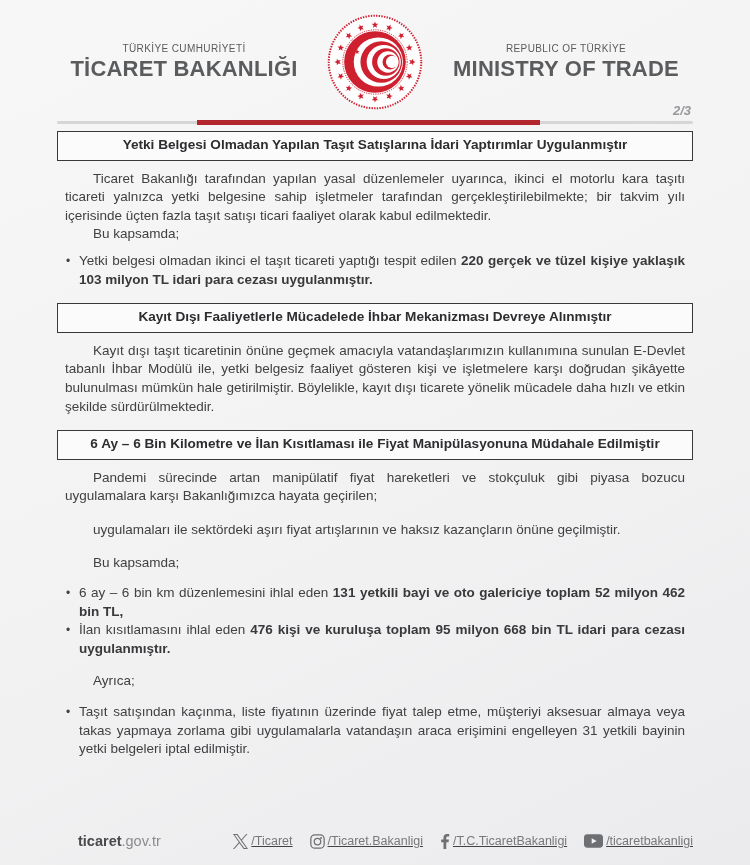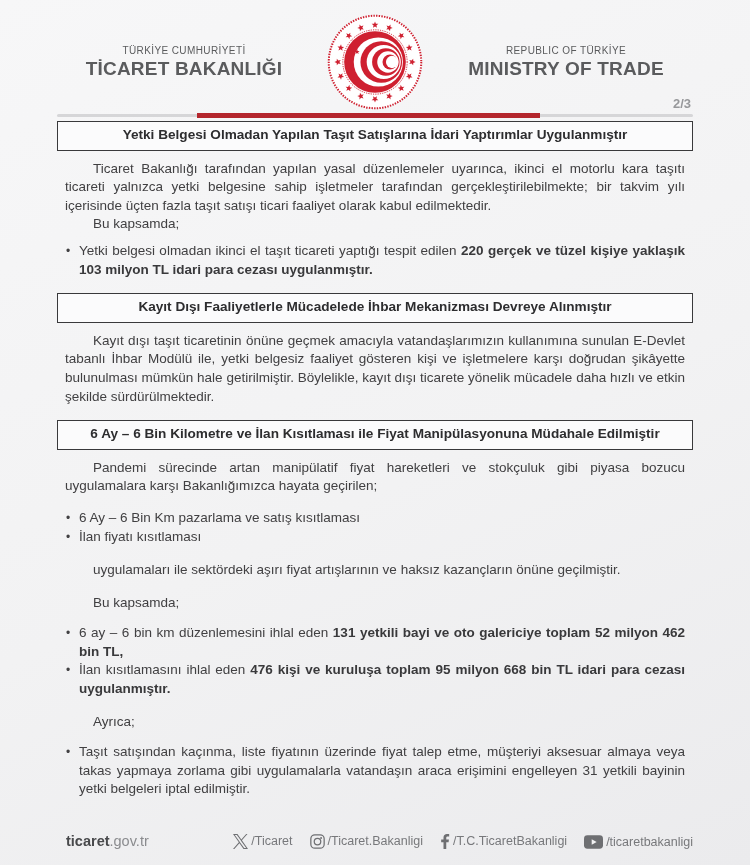--- a/index.html
+++ b/index.html
@@ -8,25 +8,25 @@
     width:750px; height:865px; position:relative; overflow:hidden;
     background:linear-gradient(155deg,#f7f7f8 0%,#f2f2f3 55%,#ebebed 100%);
     font-family:"Liberation Sans", sans-serif;
     color:#414042;
   }
 
   
   .header { display:flex; justify-content:center; align-items:center; gap:26px; padding-top:12px; }
   .h-col  { text-align:center; color:#5a5b5d; width:230px; }
   .h-line1{ font-size:10px; letter-spacing:.4px; }
-  .h-line2{ font-size:19px; font-weight:700; letter-spacing:.2px; margin-top:2px; }
+  .h-line2{ font-size:22px; font-weight:700; letter-spacing:.2px; margin-top:2px; }
   .logo   { width:100px; height:100px; display:block; }
 
   
-  .meta     { margin:0 57px; position:relative; }
+  .meta     { margin:7px 57px; position:relative;font-style:italic; }
   .page-num { text-align:right; font-size:13px; color:#97989b; margin:-16px 2px 3px 0; font-weight:600; }
   .rule     { position:relative; height:3px; background:#d6d6d8; border-radius:2px; }
   .rule-red { position:absolute; left:22%; top:-1px; height:5px; width:54%; background:#b4262d; }
 
   
   .content { margin:0 65px; font-size:13.5px; line-height:18.6px; text-align:justify; }
   .sec-box {
     margin:14px -8px 0; border:1.5px solid #39393b; background:#fbfbfc;
     color:#2d2d2f; font-weight:700; font-size:13.6px; text-align:center; padding:4px 8px 5px;
   }
@@ -37,25 +37,25 @@
   b, .b  { font-weight:700; color:#39393b; }
 
   ul.blts { list-style:none; margin:8px 0 0; padding:0; }
   ul.blts.mt12 { margin-top:12px; }
   ul.blts.mt13 { margin-top:13px; }
   .blts li { position:relative; padding-left:14px; }
   .blts li::before { content:"\2022"; position:absolute; left:1px; top:0; font-size:12px; color:#414042; }
   .closing { margin:15px 0 0; text-indent:28px; }
 
   
-  .footer { position:absolute; left:66px; right:57px; bottom:16px;
+  .footer { position:absolute; left:78px; right:57px; bottom:16px;
             display:flex; justify-content:space-between; align-items:center;gap:12px; }
   .site   { font-size:14.5px; color:#8a8b8e; cursor:pointer; }
   .site b { color:#48494b; }
-  .socials{ display:flex; gap:17px; align-items:flex-end; }
+  .socials{ display:flex; gap:17px; align-items:center;text-decoration:underline; }
   .social { display:flex; align-items:center; gap:3px; font-size:12.5px; color:#77787b; cursor:pointer; }
   .social svg { display:block; }
 </style>
 </head>
 <body>
 
 <div class="header">
   <div class="h-col">
     <div class="h-line1">TÜRKİYE CUMHURİYETİ</div>
     <div class="h-line2">TİCARET BAKANLIĞI</div>
@@ -122,24 +122,20 @@
   <ul class="blts">
     <li><span>Yetki belgesi olmadan ikinci el taşıt ticareti yaptığı tespit edilen </span><b>220 gerçek ve tüzel kişiye yaklaşık 103 milyon TL idari para cezası uygulanmıştır.</b></li>
   </ul>
 
   <div class="sec-box">Kayıt Dışı Faaliyetlerle Mücadelede İhbar Mekanizması Devreye Alınmıştır</div>
   <p class="para">Kayıt dışı taşıt ticaretinin önüne geçmek amacıyla vatandaşlarımızın kullanımına sunulan E-Devlet tabanlı İhbar Modülü ile, yetki belgesiz faaliyet gösteren kişi ve işletmelere karşı doğrudan şikâyette bulunulması mümkün hale getirilmiştir. Böylelikle, kayıt dışı ticarete yönelik mücadele daha hızlı ve etkin şekilde sürdürülmektedir.</p>
 
   <div class="sec-box">6 Ay – 6 Bin Kilometre ve İlan Kısıtlaması ile Fiyat Manipülasyonuna Müdahale Edilmiştir</div>
   <p class="para">Pandemi sürecinde artan manipülatif fiyat hareketleri ve stokçuluk gibi piyasa bozucu uygulamalara karşı Bakanlığımızca hayata geçirilen;</p>
 
-  <ul class="blts mt13">
-    <li>6 Ay – 6 Bin Km pazarlama ve satış kısıtlaması</li>
-    <li>İlan fiyatı kısıtlaması</li>
-  </ul>
 
   <p class="closing">uygulamaları ile sektördeki aşırı fiyat artışlarının ve haksız kazançların önüne geçilmiştir.</p>
   <p class="lead spaced">Bu kapsamda;</p>
 
   <ul class="blts mt12">
     <li><span>6 ay – 6 bin km düzenlemesini ihlal eden </span><b>131 yetkili bayi ve oto galericiye toplam 52 milyon 462 bin TL,</b></li>
     <li><span>İlan kısıtlamasını ihlal eden </span><b>476 kişi ve kuruluşa toplam 95 milyon 668 bin TL idari para cezası uygulanmıştır.</b></li>
   </ul>
 
   <p class="lead spaced">Ayrıca;</p>

